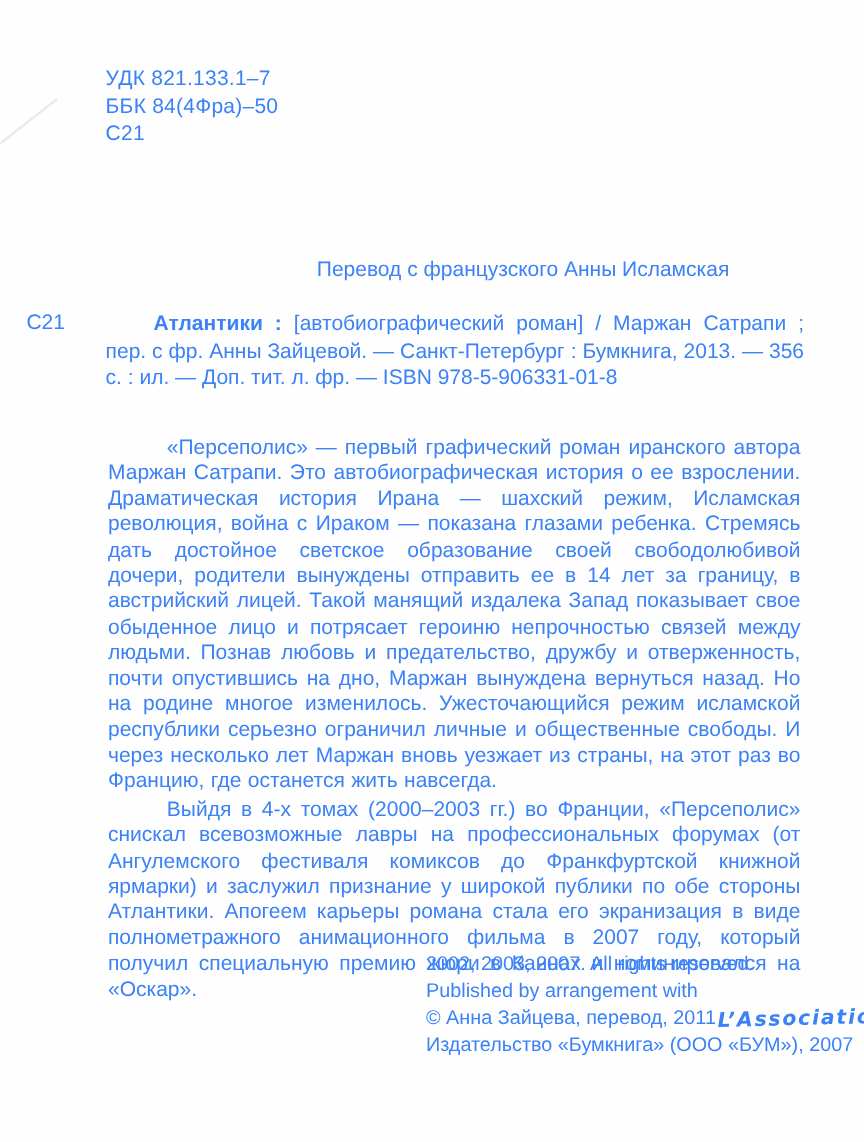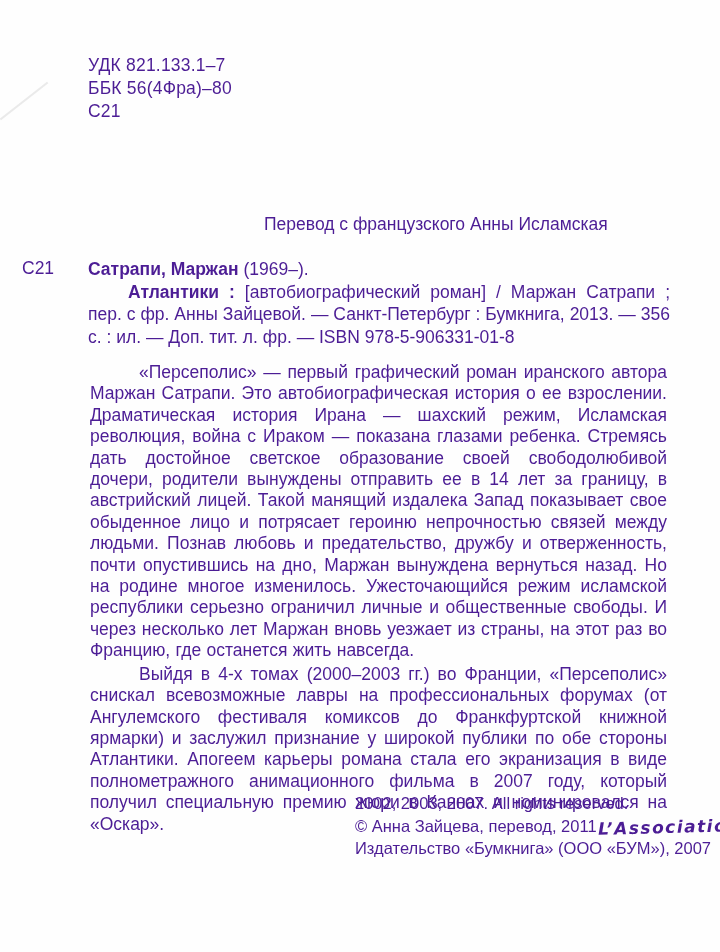--- a/index.html
+++ b/index.html
@@ -5,21 +5,21 @@
   html, body {
     margin: 0;
     padding: 0;
     background: #ffffff;
   }
   .page {
     position: relative;
     width: 720px;
     height: 952px;
     background: #fefefe;
-    color: #4c1d95;
+    color: #3b82f6;
     font-family: "Liberation Sans", "DejaVu Sans", sans-serif;
     overflow: hidden;
     box-sizing: border-box;
   }
   
   .scan-edge {
     position: absolute;
     left: -6px;
     top: 100px;
     width: 60px;
@@ -108,38 +108,38 @@
 </style>
 </head>
 <body>
 
 <div class="page">
 
   <div class="scan-edge"></div>
 
   <div class="udk-block">
     <div>УДК 821.133.1–7</div>
-    <div>ББК 56(4Фра)–80</div>
+    <div>ББК 84(4Фра)–50</div>
     <div>С21</div>
   </div>
 
   <div class="translation-note">Перевод с французского Анны Исламская</div>
 
   <div class="catalog">
     <div class="margin-code">С21</div>
     <div class="entry">
-      <div><b>Сатрапи, Маржан</b><span> (1969–).</span></div>
       <p class="bib-body"><b>Атлантики :</b><span> [автобиографический роман] / Маржан Сатрапи ; пер. с фр. Анны Зайцевой. — Санкт-Петербург : Бумкнига, 2013. — 356 с. : ил. — Доп. тит. л. фр. — ISBN 978-5-906331-01-8</span></p>
     </div>
   </div>
 
   <div class="annotation">
     <p>«Персеполис» — первый графический роман иранского автора Маржан Сатрапи. Это автобиографическая история о ее взрослении. Драматическая история Ирана — шахский режим, Исламская революция, война с Ираком — показана глазами ребенка. Стремясь дать достойное светское образование своей свободолюбивой дочери, родители вынуждены отправить ее в 14 лет за границу, в австрийский лицей. Такой манящий издалека Запад показывает свое обыденное лицо и потрясает героиню непрочностью связей между людьми. Познав любовь и предательство, дружбу и отверженность, почти опустившись на дно, Маржан вынуждена вернуться назад. Но на родине многое изменилось. Ужесточающийся режим исламской республики серьезно ограничил личные и общественные свободы. И через несколько лет Маржан вновь уезжает из страны, на этот раз во Францию, где останется жить навсегда.</p>
     <p>Выйдя в 4-х томах (2000–2003 гг.) во Франции, «Персеполис» снискал всевозможные лавры на профессиональных форумах (от Ангулемского фестиваля комиксов до Франкфуртской книжной ярмарки) и заслужил признание у широкой публики по обе стороны Атлантики. Апогеем карьеры романа стала его экранизация в виде полнометражного анимационного фильма в 2007 году, который получил специальную премию жюри в Каннах и номинировался на «Оскар».</p>
   </div>
 
   <div class="copyright">
     <span class="line">2002, 2003, 2007. All rights reserved.</span>
+    <span class="line">Published by arrangement with</span>
     <span class="line"><span>© Анна Зайцева, перевод, 2011</span><span class="publisher-logo">L’Association</span></span>
     <span class="line">Издательство «Бумкнига» (ООО «БУМ»), 2007</span>
   </div>
 
 </div>
 
 </body></html>

